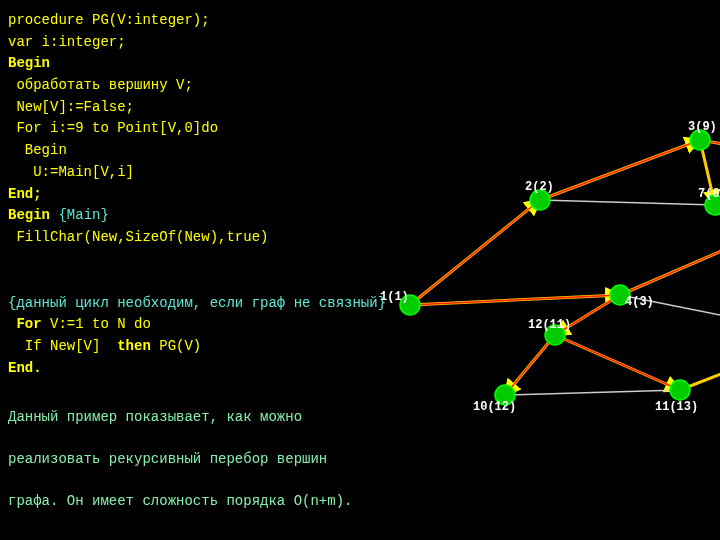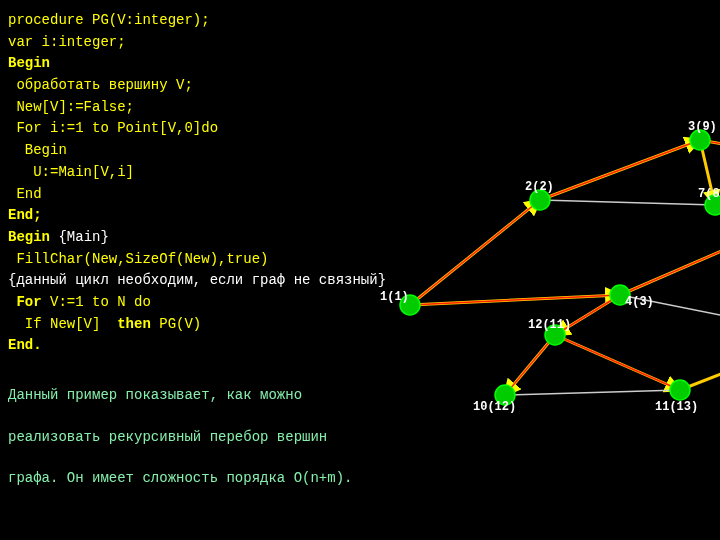--- a/index.html
+++ b/index.html
@@ -23,21 +23,21 @@
       width: 310px;
       padding: 10px 8px;
       flex-shrink: 0;
       line-height: 1.55;
     }
     .code-line {
       white-space: pre;
       font-size: 14px;
     }
     .yellow { color: #ffff00; }
-    .cyan { color: #ffffff; }
+    .cyan { color: #5eead4; margin-top: 44px; }
     .white { color: #86efac; margin-top: 20px; }
     .bold { font-weight: bold; }
 
     .graph-panel {
       flex: 1;
       position: relative;
     }
 
     svg.graph-svg {
       position: absolute;
@@ -57,24 +57,23 @@
 <body>
 
 <div class="container">
 
   <div class="code-panel">
     <div class="code-line yellow">procedure PG(V:integer);</div>
     <div class="code-line yellow">var i:integer;</div>
     <div class="code-line yellow bold">Begin</div>
     <div class="code-line yellow"> обработать вершину V;</div>
     <div class="code-line yellow"> New[V]:=False;</div>
-    <div class="code-line yellow"> For i:=1 to Point[V,0]do</div>
+    <div class="code-line yellow"> For i:=9 to Point[V,0]do</div>
     <div class="code-line yellow">  Begin</div>
     <div class="code-line yellow">   U:=Main[V,i]</div>
-    <div class="code-line yellow"> End</div>
     <div class="code-line yellow bold">End;</div>
     <div class="code-line yellow"><span class="bold">Begin</span> <span class="cyan">{Main}</span></div>
     <div class="code-line yellow"> FillChar(New,SizeOf(New),true)</div>
     <div class="code-line cyan">{данный цикл необходим, если граф не связный}</div>
     <div class="code-line yellow"> <span class="bold">For</span> V:=1 to N do</div>
     <div class="code-line yellow">  If New[V]  <span class="bold">then</span> PG(V)</div>
     <div class="code-line yellow bold">End.</div>
     <div style="height:8px"></div>
     <div class="code-line white">Данный пример показывает, как можно</div>
     <div class="code-line white">реализовать рекурсивный перебор вершин</div>

